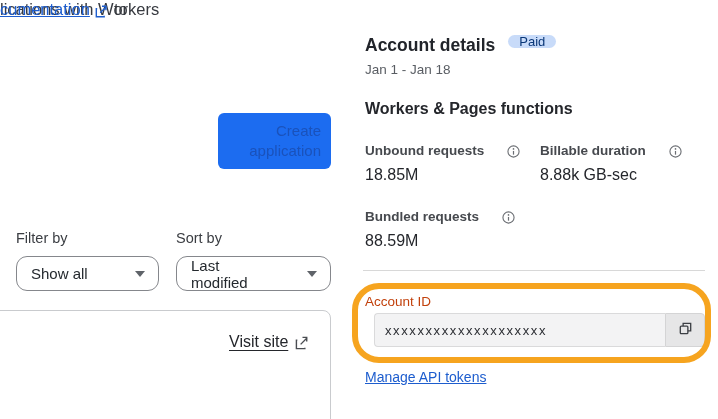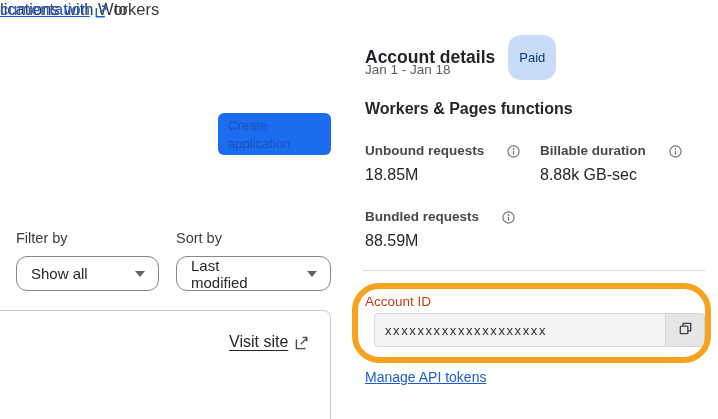--- a/index.html
+++ b/index.html
@@ -15,25 +15,25 @@
   }
   .abs { position: absolute; }
 
   
   .intro-line1 { left: 0; top: 116; font-size: 16.5px; color: #373a40; white-space: nowrap; }
   .intro-line2 { left: 0; top: 143; font-size: 16.5px; color: #373a40; white-space: nowrap; display: flex; align-items: center; gap: 5px; }
   a.link-blue { color: #1d5dce; text-decoration: underline; cursor: pointer; }
   .ext-icon { display: inline-block; width: 14px; height: 14px; }
 
   .create-btn {
-    left: 218px; top: 113px; width: 113px; height: 42px;
+    left: 218px; top: 113px; width: 113px; height: 56px;
     background: #1c6cf0; color: #1a52bb;
     border: none; border-radius: 6px;
     font-family: "Liberation Sans", sans-serif;
-    font-size: 13px; line-height: 1.35; text-align: left;
+    font-size: 15px; line-height: 1.35; text-align: right;
     padding: 4px 10px; cursor: pointer;
   }
 
   .field-label { font-size: 14.5px; color: #3a3d42; }
   .lbl-filter { left: 16px; top: 230px; }
   .lbl-sort   { left: 176px; top: 230px; }
 
   .select {
     top: 256px; height: 35px;
     border: 1px solid #85878c; border-radius: 11px; background: #fff;
@@ -52,25 +52,25 @@
     left: -12px; top: 310px; width: 343px; height: 130px;
     background: #fff; border: 1px solid #c9cbce; border-radius: 8px;
   }
   .visit-link {
     left: 229px; top: 333px; display: flex; align-items: center; gap: 7px;
     font-size: 16px; color: #24262b; cursor: pointer;
   }
   .visit-link .txt { text-decoration: underline; text-underline-offset: 3px; text-align: right; }
 
   
-  .acct-header { left: 365px; top: 35px; display: flex; align-items: center; gap: 13px; }
+  .acct-header { left: 365px; top: 35px; display: flex; align-items: flex-start; gap: 13px; }
   .acct-title { font-size: 17.5px; font-weight: 700; color: #21242a; }
   .badge {
     background: #c8dbf9; color: #0a3778;
-    font-size: 13px; padding: 16px 11px; border-radius: 13px; line-height: 1;
+    font-size: 13px; padding: 0 11px; border-radius: 13px; line-height: 1;
   }
   .date-range { left: 365px; top: 62px; font-size: 13.5px; color: #595d63; }
   .section-title { left: 365px; top: 100px; font-size: 16px; font-weight: 700; color: #24262b; }
 
   .metric-label { font-size: 13.5px; color: #46494e; display: flex; align-items: flex-end; gap: 23px; font-weight: bold; }
   .metric-value { font-size: 16px; color: #24262b; }
   .m1l { left: 365px; top: 143px; }  .m1v { left: 365px; top: 166px; }
   .m2l { left: 540px; top: 143px; }  .m2v { left: 540px; top: 166px; }
   .m3l { left: 365px; top: 209px; }  .m3v { left: 365px; top: 232px; }
   .info-icon { display: inline-block; width: 13px; height: 13px; }

